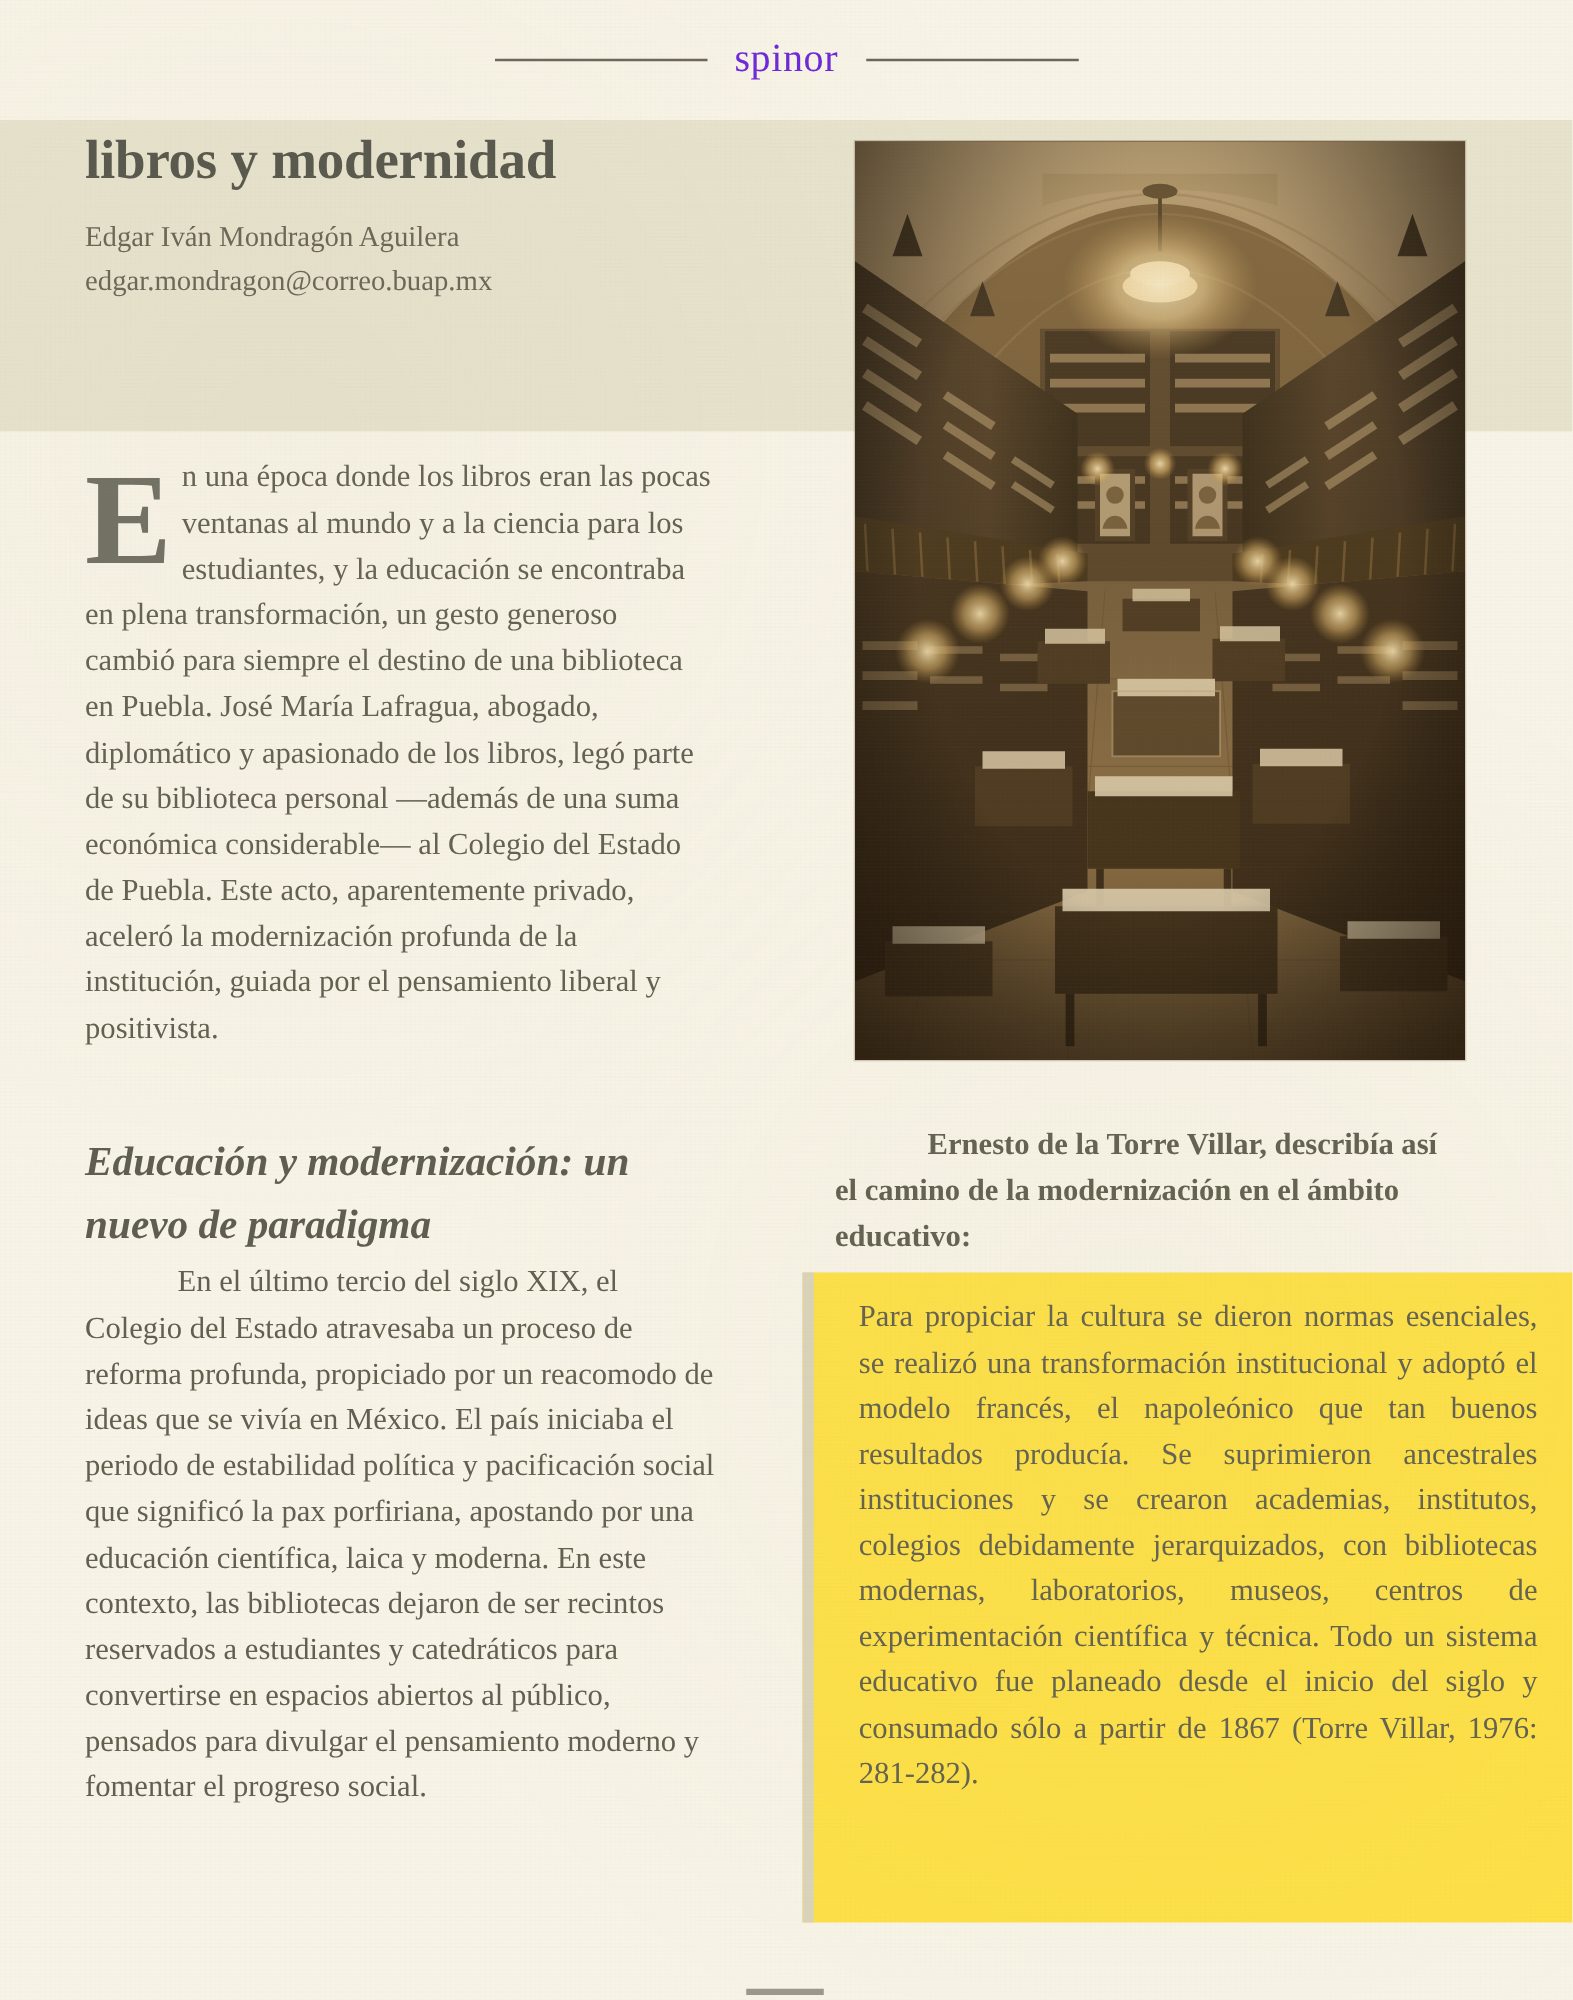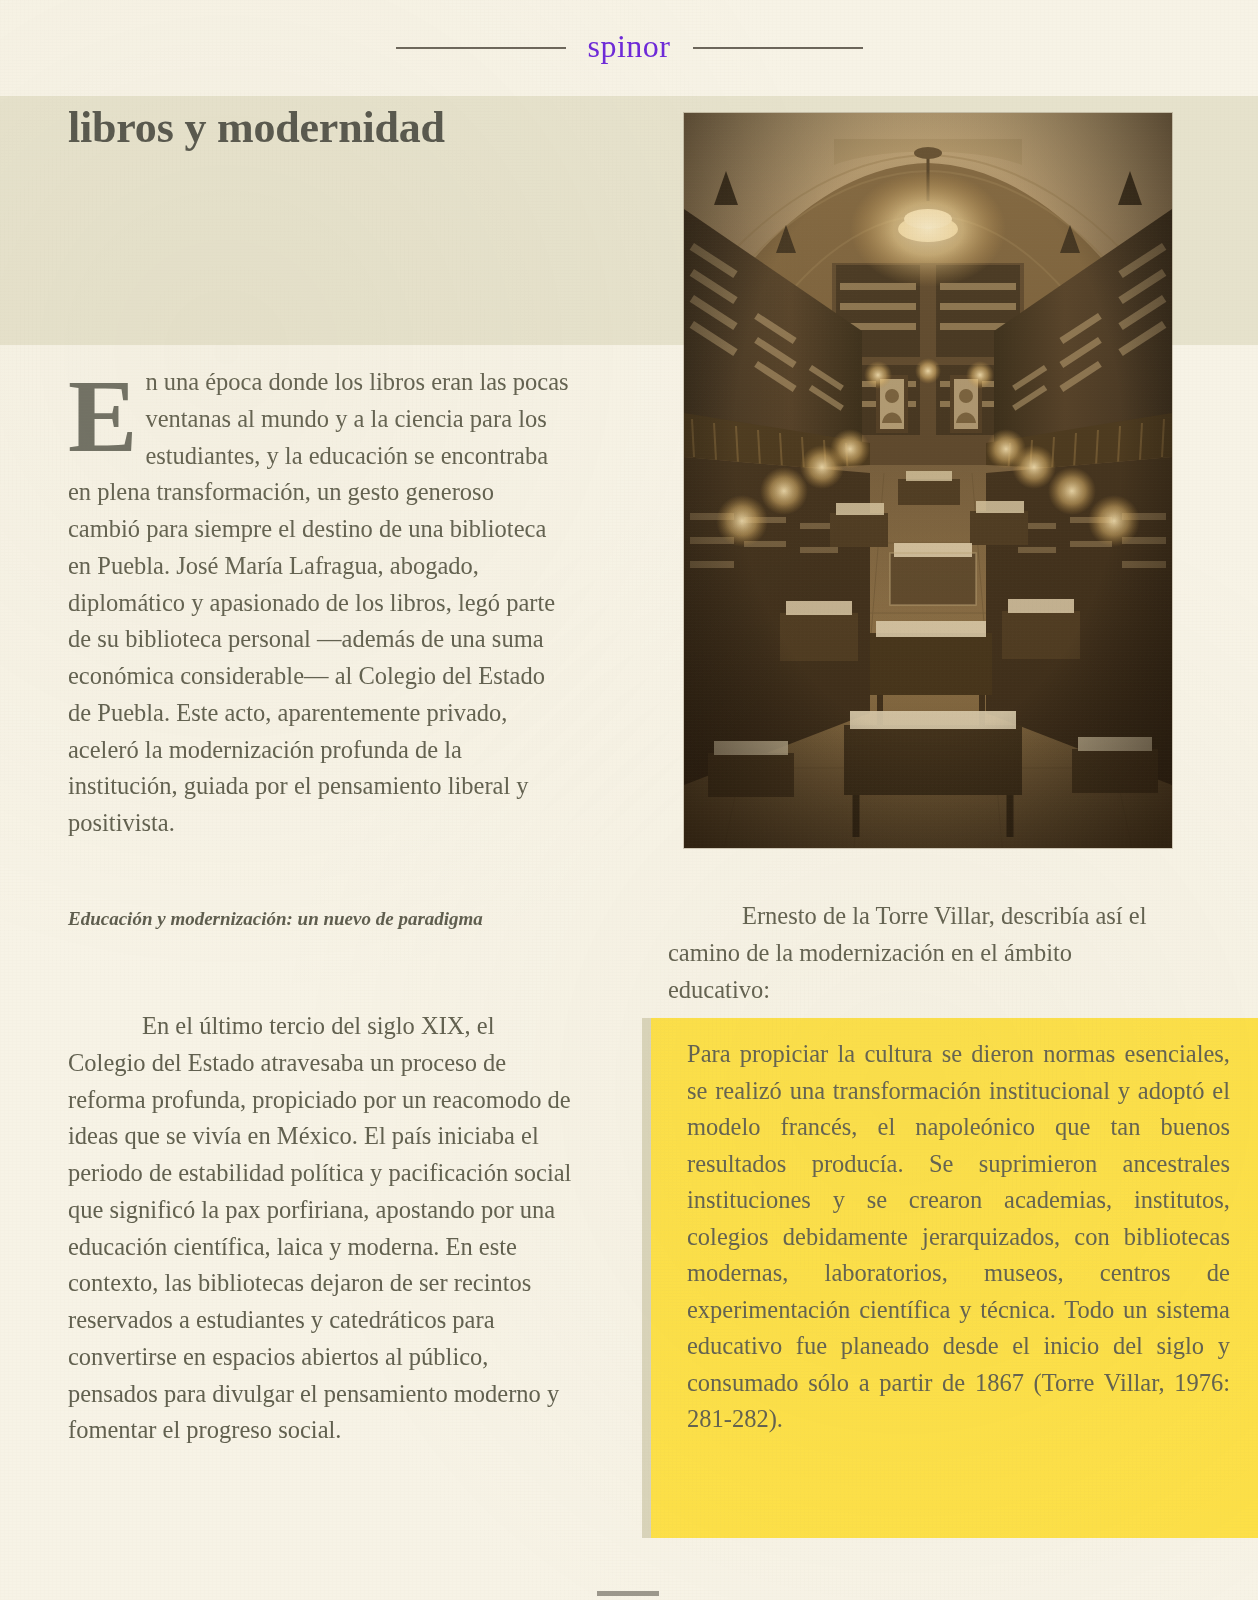--- a/index.html
+++ b/index.html
@@ -104,20 +104,21 @@
     position: absolute;
     left: 68px;
     top: 364px;
     width: 504px;
   }
   .col-right {
     position: absolute;
     left: 668px;
     top: 898px;
     width: 504px;
+    font-weight: bold;
   }
 
   p.body-text {
     font-size: 24.5px;
     line-height: 1.50;
     color: #61604f;
     text-align: left;
   }
   p.body-text.indent { text-indent: 74px; }
 
@@ -134,21 +135,21 @@
     color: #6f6f63;
     padding: 10px 6px 0 0;
     margin-right: 2px;
   }
 
   .section-heading {
     position: absolute;
     left: 68px;
     top: 905px;
     width: 510px;
-    font-size: 19px;
+    font-size: 33px;
     font-weight: bold;
     font-style: italic;
     line-height: 1.52;
     color: #5e5d4e;
   }
 
   .col-left-2 {
     position: absolute;
     left: 68px;
     top: 1008px;
@@ -195,20 +196,24 @@
   <span class="rule-line"></span>
 </div>
 
 <div class="title-band"></div>
 
 <div class="title-block">
   <h1 class="article-title">
     <br>
     <span>libros y modernidad</span>
   </h1>
+  <div class="byline">
+    <span>Edgar Iván Mondragón Aguilera</span>
+    <span class="byline-email">edgar.mondragon@correo.buap.mx</span>
+  </div>
 </div>
 
 <div class="photo-frame">
   <svg class="photo-inner" viewBox="0 0 488 735" preserveAspectRatio="xMidYMid slice">
     <defs>
       <linearGradient id="vaultG" x1="0" y1="0" x2="0" y2="1">
         <stop offset="0%" stop-color="#b9a077"></stop>
         <stop offset="45%" stop-color="#9d8461"></stop>
         <stop offset="100%" stop-color="#6b563c"></stop>
       </linearGradient>

